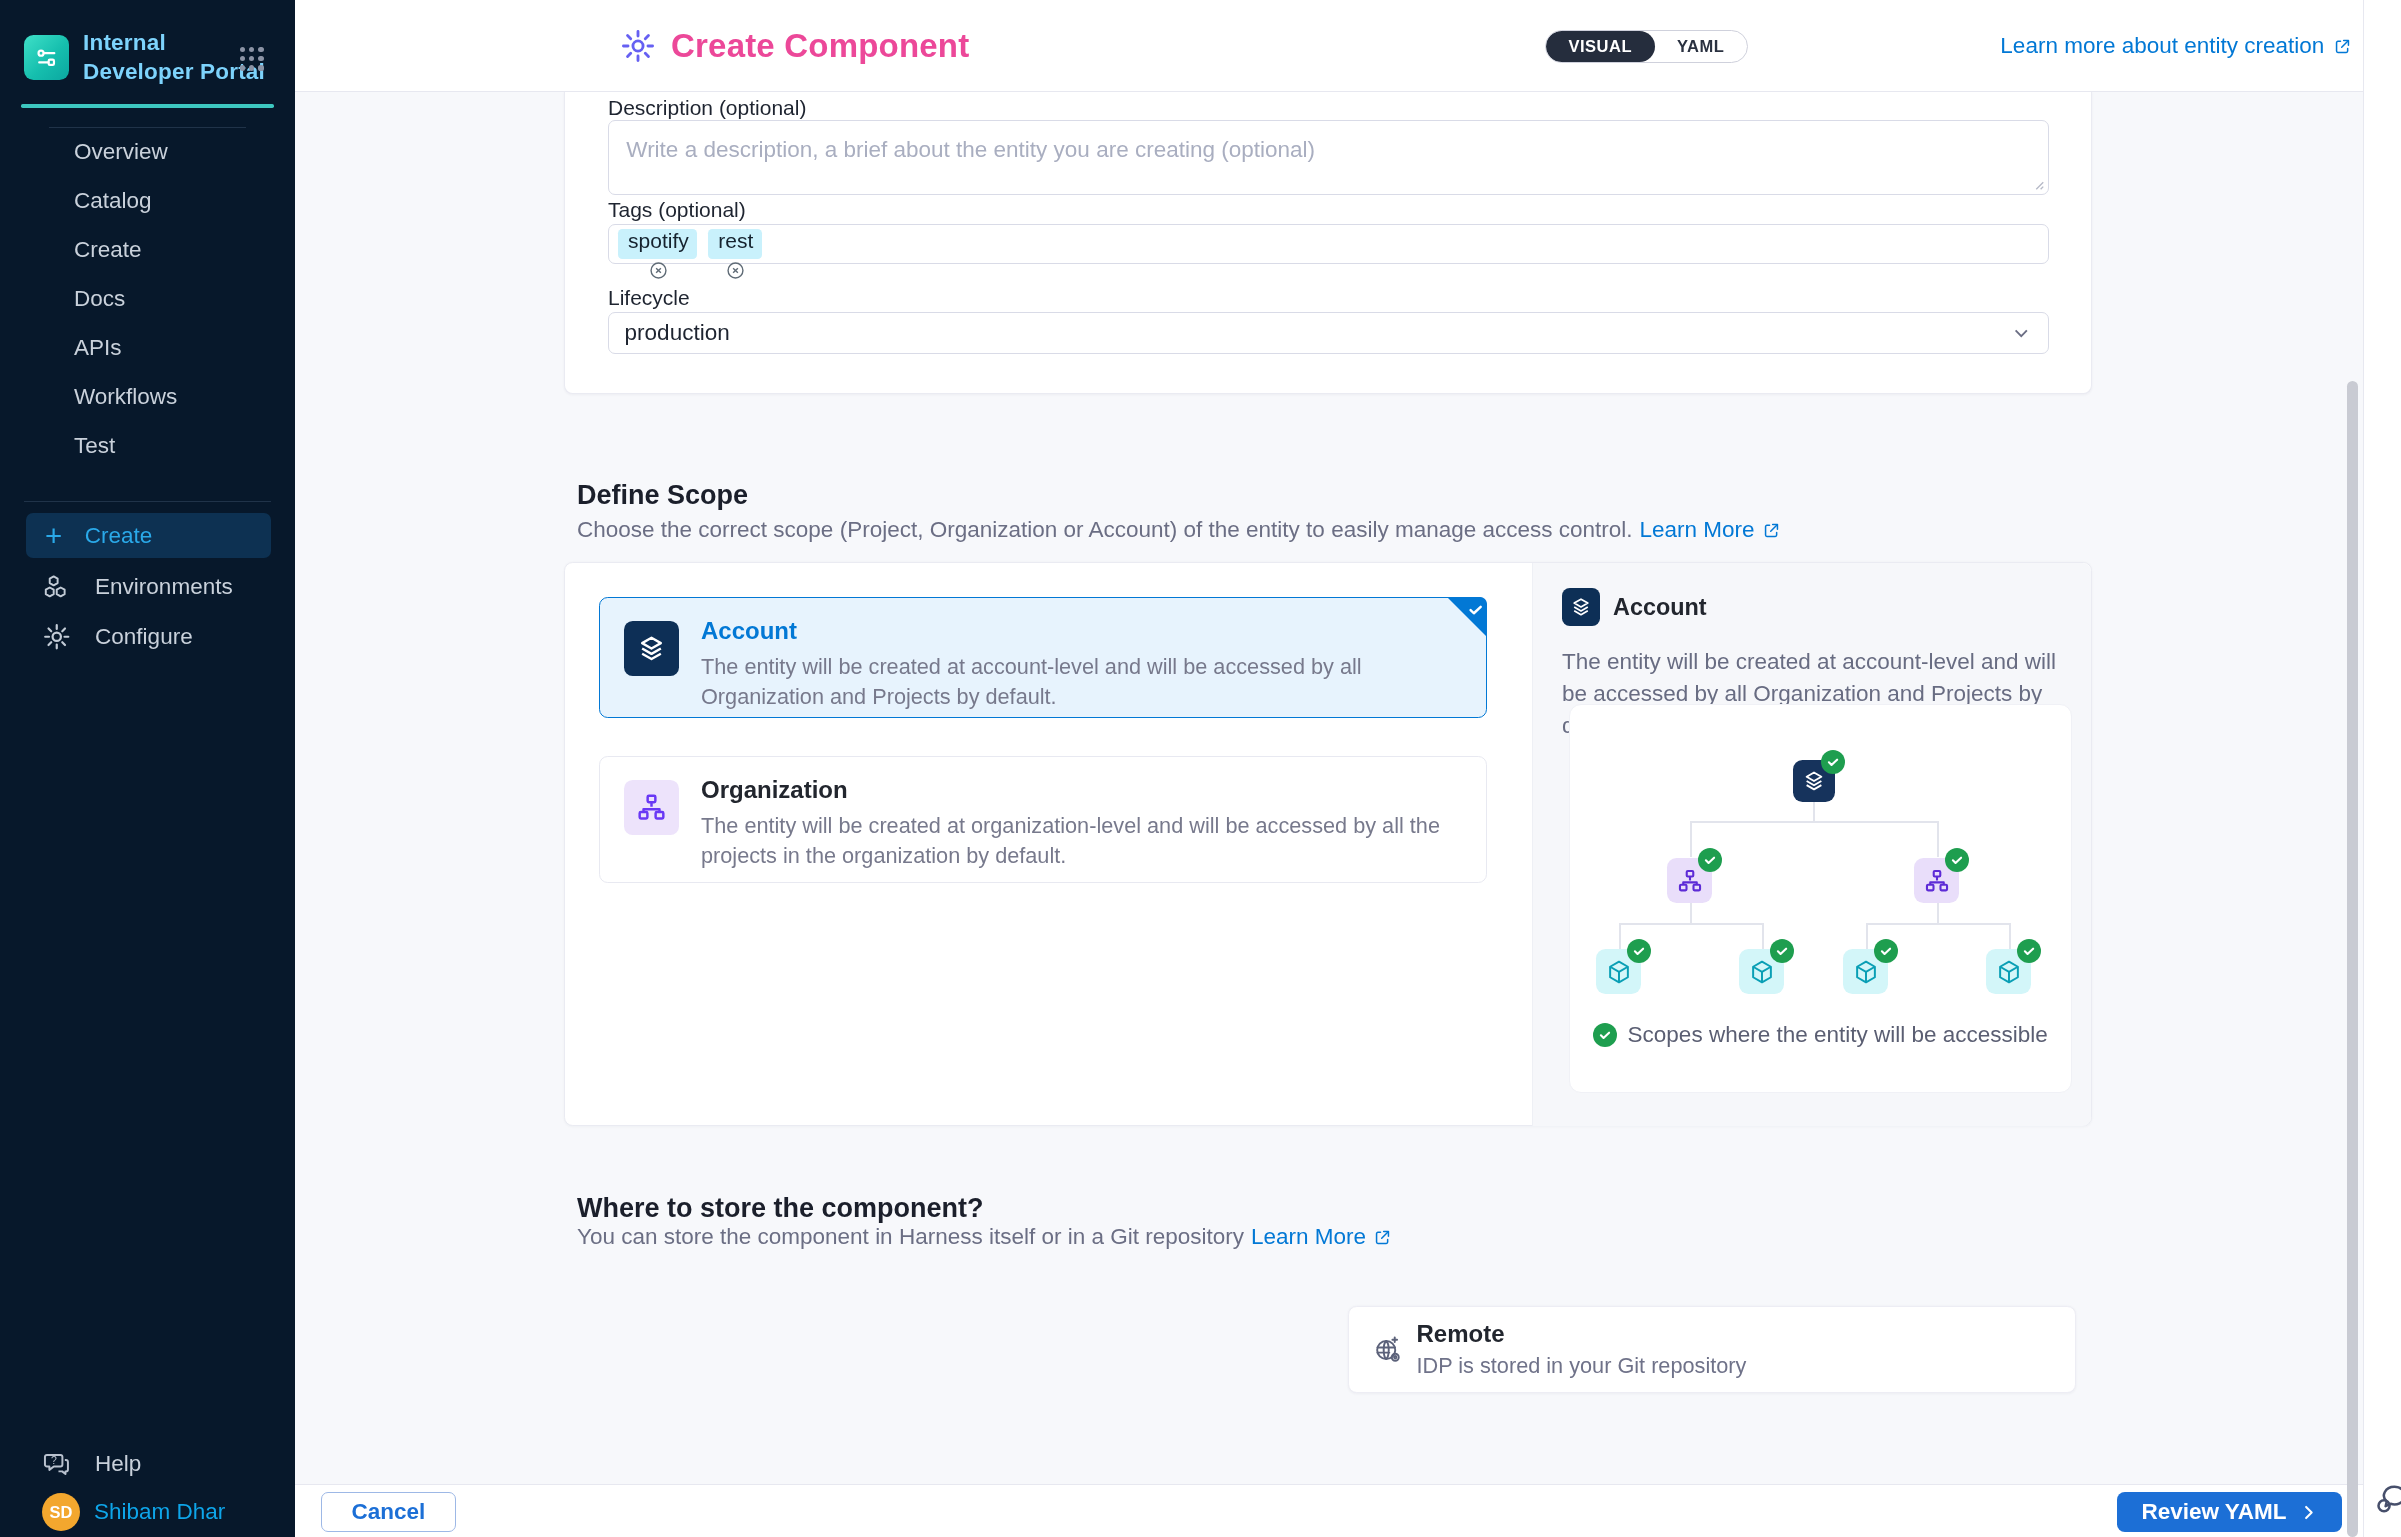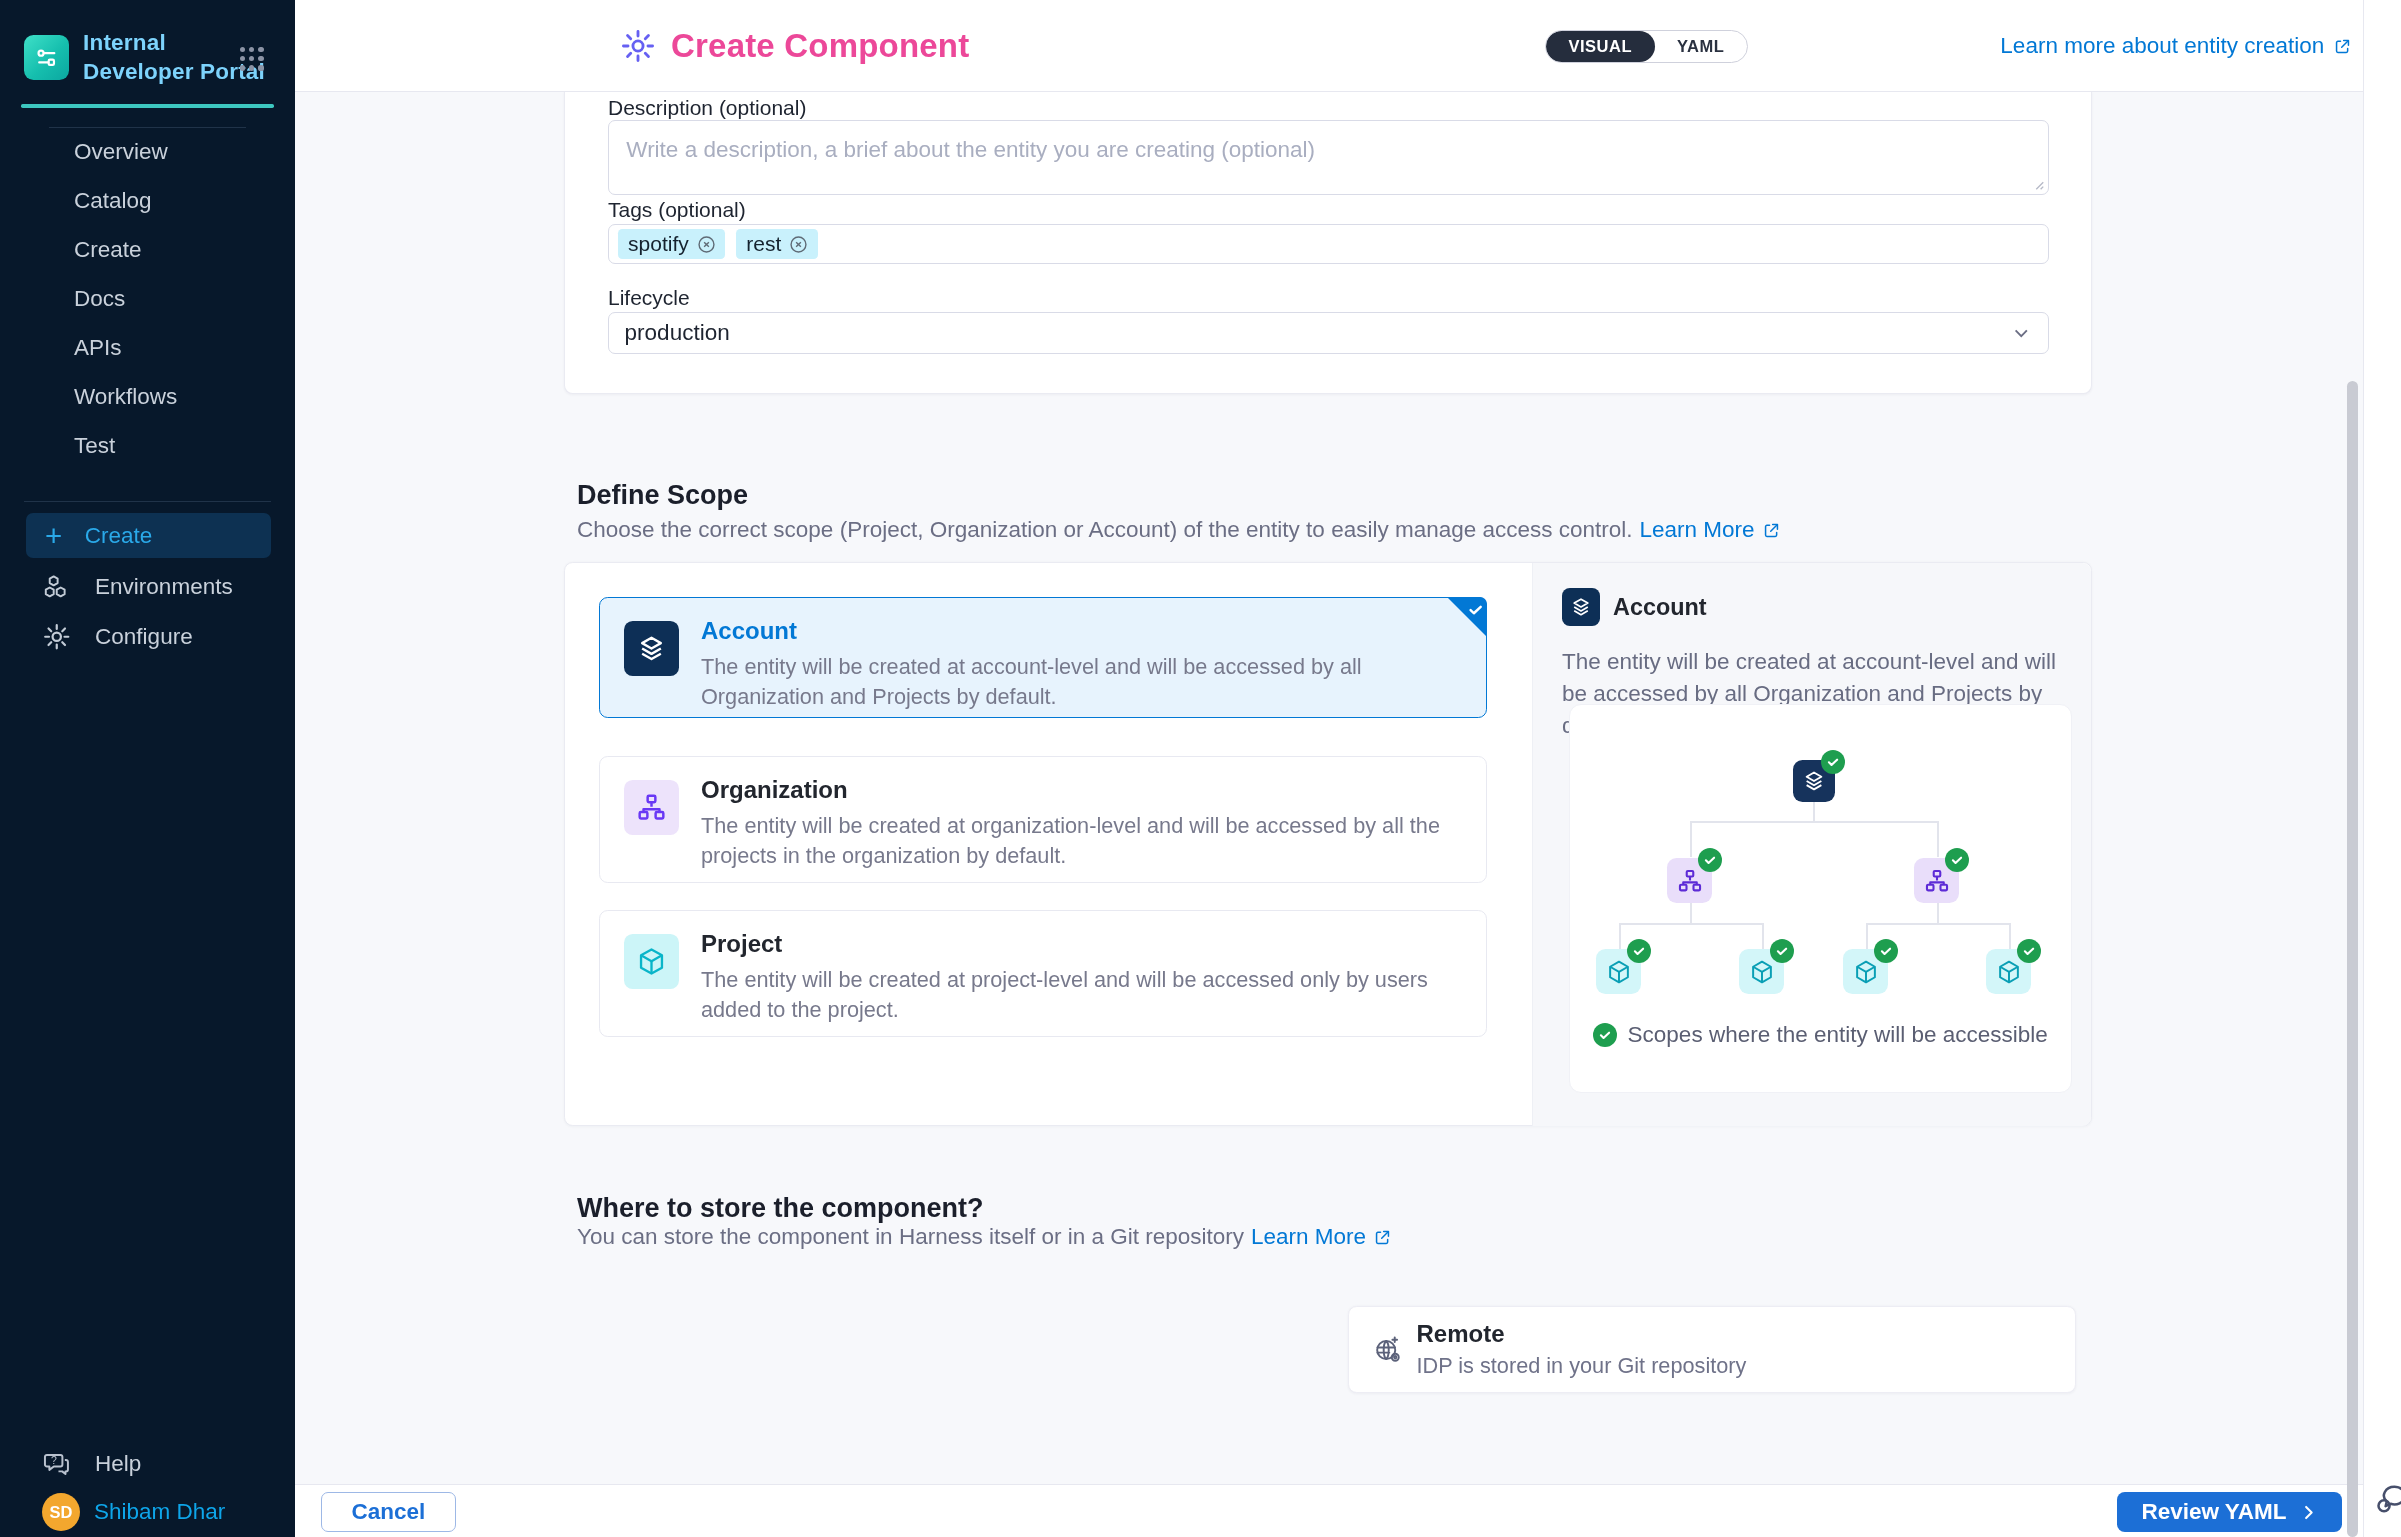--- a/index.html
+++ b/index.html
@@ -56,21 +56,21 @@
                box-shadow:0 0.9px 2.6px rgba(30,40,80,.05); }
   .fld-label { position:absolute; left:43px; font-size:21px; color:#1e2430; font-weight:500; }
   .desc-area-wrap { position:absolute; left:43px; top:28px; width:1441px; height:75px; }
   .desc-area { width:100%; height:100%; border:1.3px solid #d9dbe7; border-radius:7px; resize:none;
                font-family:"Liberation Sans",sans-serif; font-size:22.5px; color:#1e2430; padding:15.6px 17.3px; outline:none; }
   .desc-area::placeholder { color:#a9aec0; }
   .resize-grip { position:absolute; right:4.3px; bottom:4.3px; width:14px; height:14px; }
   .tags-box { position:absolute; left:43px; top:132px; width:1441px; height:40px; border:1.3px solid #d9dbe7;
               border-radius:7px; background:#fff; display:flex; align-items:center; padding:0 8.7px; gap:10.4px; cursor:text; }
   .chip { background:#c9f1fc; border-radius:4.3px; height:29.5px; display:flex; align-items:center; gap:7px;
-          padding:0 8.7px 0 10.4px; font-size:21px; color:#15222e; }
+          padding:0 8.7px 0 10.4px; font-size:21px; color:#15222e;flex-direction:column; }
   .chip .x { width:21px; height:21px; cursor:pointer; }
   .select { position:absolute; left:43px; top:220px; width:1441px; height:42px; border:1.3px solid #d9dbe7;
             border-radius:7px; background:#fff; display:flex; align-items:center; padding:0 15.6px; cursor:pointer; }
   .select .val { font-size:22.5px; color:#1e2430; flex:1; }
   .chev { width:22.5px; height:22.5px; }
 
   .sec-title { position:absolute; left:282px; font-size:27px; font-weight:700; color:#1b1f2b; }
   .sec-sub { position:absolute; left:282px; display:flex; align-items:center; gap:7px; font-size:22.5px; color:#6b6e84; }
   .link { color:#0278d5; cursor:pointer; }
   .ext { width:19px; height:19px; }
@@ -337,31 +337,20 @@
           <rect x="9.2" y="3.4" width="5.6" height="4.8" rx="0.9"></rect>
           <rect x="3.4" y="15.2" width="5.6" height="4.8" rx="0.9"></rect>
           <rect x="15" y="15.2" width="5.6" height="4.8" rx="0.9"></rect>
           <path d="M12 8.2v3.3M6.2 15.2v-2h11.6v2"></path>
         </svg>
       </div>
       <div class="t">Organization</div>
       <div class="d">The entity will be created at organization-level and will be accessed by all the projects in the organization by default.</div>
     </div>
 
-    <div class="opt opt-proj">
-      <div class="isq isq-cyan">
-        <svg width="33" height="33" viewBox="0 0 24 24" fill="none" stroke="#0ab5c9" stroke-width="1.7" stroke-linejoin="round">
-          <path d="M12 3.2l7.6 4.3v9L12 20.8l-7.6-4.3v-9z"></path>
-            <path d="M4.4 7.5L12 11.8l7.6-4.3"></path>
-            <path d="M12 11.8v9"></path>
-        </svg>
-      </div>
-      <div class="t">Project</div>
-      <div class="d">The entity will be created at project-level and will be accessed only by users added to the project.</div>
-    </div>
 
     <div class="scope-right">
       <div class="sr-head">
         <span class="sr-ico">
           <svg width="24" height="24" viewBox="0 0 24 24" fill="none" stroke="#ffffff" stroke-width="1.7" stroke-linejoin="round">
             <path d="M12 4.2l6.8 3.9L12 12 5.2 8.1z"></path>
               <path d="M5.2 12l6.8 3.9L18.8 12"></path>
               <path d="M5.2 15.8l6.8 3.9 6.8-3.9"></path>
           </svg>
         </span>

